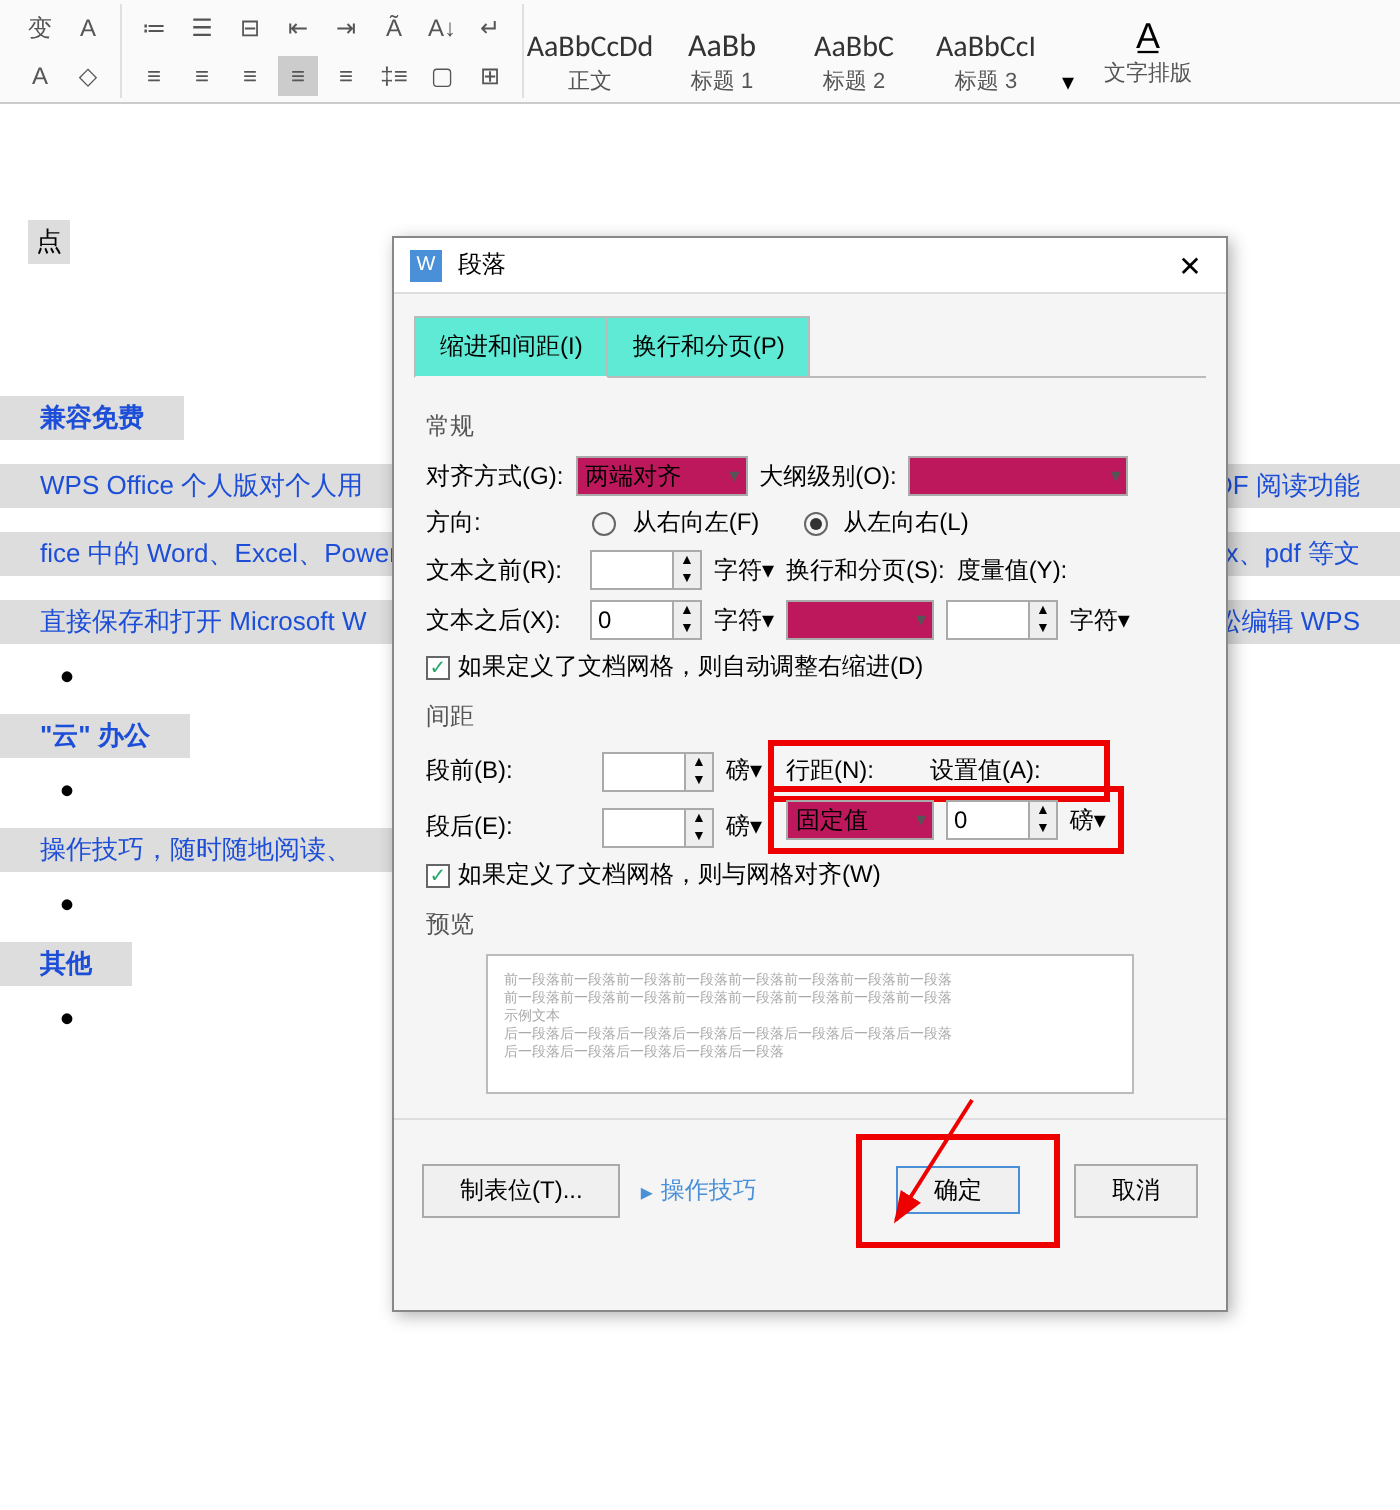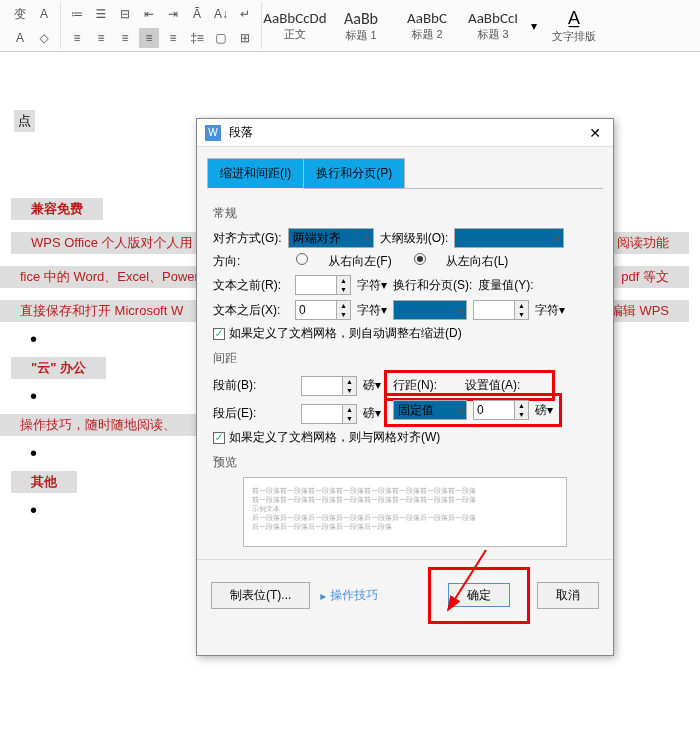--- a/index.html
+++ b/index.html
@@ -1,50 +1,50 @@
 <!DOCTYPE html>
 <html><head>
 <meta charset="utf-8">
 <style>
 *{box-sizing:border-box;margin:0;padding:0;font-family:"Microsoft YaHei",SimSun,sans-serif;font-size:12px}
 body{background:#fff;width:700px;height:755px;overflow:hidden;position:relative}
 .ribbon{height:52px;border-bottom:1px solid #ccc;display:flex;padding:2px 4px;background:#fafafa}
 .rgrp{display:flex;flex-direction:column;gap:4px;padding:2px 6px;border-right:1px solid #e0e0e0}
 .rrow{display:flex;gap:4px}
 .rbtn{width:20px;height:20px;display:flex;align-items:center;justify-content:center;color:#555;cursor:pointer}
-.styles{display:flex;align-items:center}
+.styles{display:flex;align-items:flex-end}
 .sbtn{width:66px;display:flex;flex-direction:column;align-items:center;justify-content:center;cursor:pointer;border:1px solid transparent}
 .sprev{font-size:15px;font-family:Calibri,sans-serif;color:#333}
 .sprev.bold{font-weight:normal;font-size:16px}
 .slabel{font-size:11px;color:#555}
 .rigr{display:flex;flex-direction:column;align-items:center;justify-content:center;padding:0 10px;cursor:pointer}
 .doc{position:absolute;top:90px;left:0;width:700px;padding:20px 0}
-.dline{padding:2px 20px;font-size:13px;color:#b91c1c;margin:6px 11px;background:#ddd;display:inline-block}
+.dline{padding:2px 20px;font-size:13px;color:#1d4ed8;margin:6px 0;background:#ddd;display:inline-block}
 .dline.bold{font-weight:bold}
 .bullet{margin-left:30px;font-size:20px}
 .dialog{position:absolute;left:196px;top:118px;width:418px;height:538px;background:#f5f5f5;border:1px solid #888;box-shadow:2px 2px 8px rgba(0,0,0,.3)}
 .titleb{height:28px;background:#fff;border-bottom:1px solid #ddd;display:flex;align-items:center;padding:0 8px}
 .wicon{width:16px;height:16px;background:#4a90d9;color:#fff;display:flex;align-items:center;justify-content:center;font-size:10px;margin-right:8px}
 .closex{margin-left:auto;width:20px;height:20px;display:flex;align-items:center;justify-content:center;cursor:pointer;font-size:14px}
 .tabs{display:flex;padding:10px 10px 0}
-.tab{padding:6px 12px;border:1px solid #bbb;background:#0ea5e9;cursor:pointer;font-size:12px;position:relative;top:1px}
+.tab{padding:6px 12px;border:1px solid #bbb;background:#5eead4;cursor:pointer;font-size:12px;position:relative;top:1px}
 .tab.active{border-bottom:1px solid #f5f5f5;z-index:2}
 .tab+.tab{margin-left:-1px}
 .tabline{border-bottom:1px solid #bbb;margin:0 10px}
 .body{padding:8px 16px}
 .sect{color:#555;font-size:12px;margin:8px 0 6px}
 .row{display:flex;align-items:center;gap:6px;margin:5px 0}
 .lbl{font-size:12px}
 .spin{display:inline-flex;border:1px solid #aaa;background:#fff;height:20px}
 .spin input{border:0;width:40px;padding:0 3px;font-size:12px;outline:none}
 .spinb{display:flex;flex-direction:column}
 .spinb span{font-size:7px;padding:0 3px;background:#eee;border-left:1px solid #aaa;cursor:pointer;line-height:9px}
-.sel{border:1px solid #aaa;background:#0369a1;height:20px;display:inline-flex;align-items:center;padding:0 16px 0 4px;position:relative;cursor:pointer;min-width:70px}
+.sel{border:1px solid #aaa;background:#be185d;height:20px;display:inline-flex;align-items:center;padding:0 16px 0 4px;position:relative;cursor:pointer;min-width:70px}
 .sel::after{content:"▾";position:absolute;right:3px;font-size:10px;color:#555}
-.radio{display:inline-flex;gap:20px;cursor:pointer}
+.radio{display:inline-flex;align-items:center;gap:8px;cursor:pointer}
 .rmark{width:12px;height:12px;border:1px solid #666;border-radius:50%;display:flex;align-items:center;justify-content:center}
 .rmark.on::after{content:"";width:6px;height:6px;background:#333;border-radius:50%}
 .check{display:inline-flex;align-items:center;gap:4px;cursor:pointer}
 .cmark{width:12px;height:12px;border:1px solid #666;background:#fff;display:flex;align-items:center;justify-content:center;font-size:10px;color:#2a6}
 .redbox{border:3px solid #e00;padding:17px;margin:-3px}
 .preview{border:1px solid #bbb;background:#fff;height:70px;margin:4px 30px;padding:8px;font-size:7px;color:#aaa;line-height:9px;overflow:hidden}
 .btnbar{display:flex;align-items:center;gap:10px;padding:10px 14px;border-top:1px solid #ddd}
 .dbtn{padding:4px 18px;border:1px solid #aaa;background:#f0f0f0;cursor:pointer}
 .dbtn.primary{border:1px solid #4a90d9}
 .tiplink{color:#4a90d9;cursor:pointer;display:flex;align-items:center;gap:4px}

